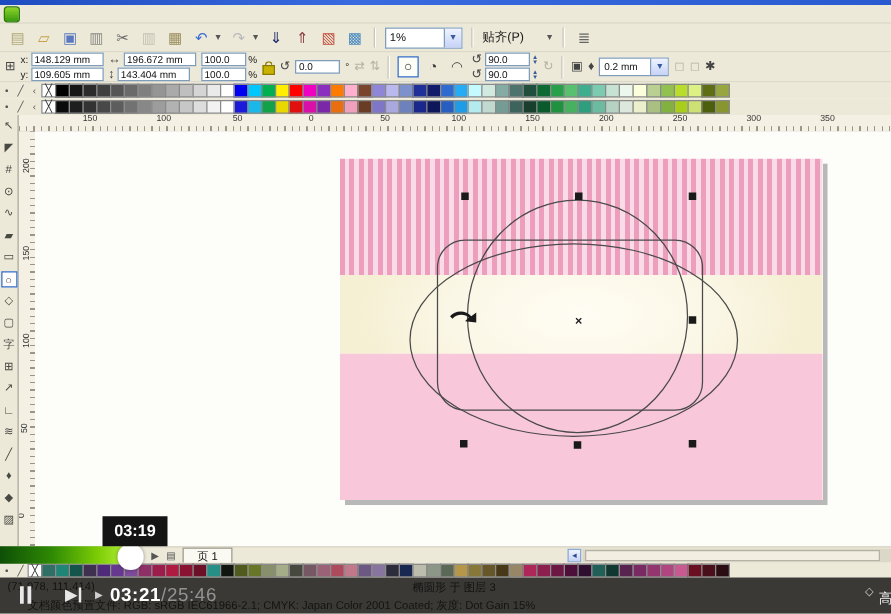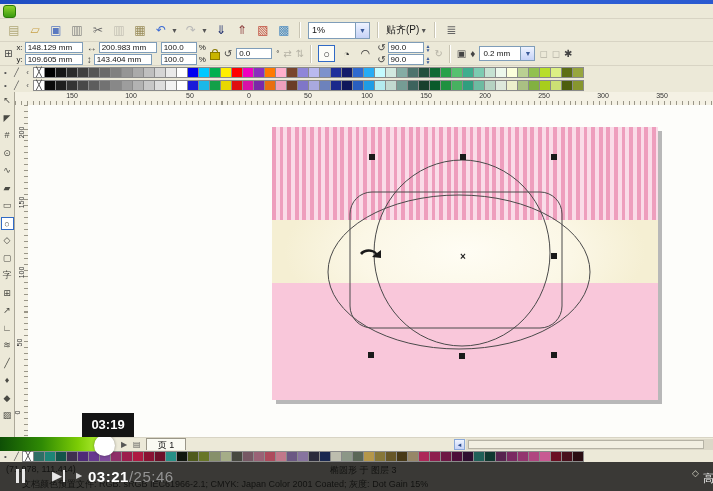--- a/index.html
+++ b/index.html
@@ -20,21 +20,21 @@
 
   .toolbar{left:0;top:19px;width:713px;height:23px;background:var(--chrome);border-bottom:1px solid #d8d4c4;
            display:flex;align-items:center;gap:5px;padding-left:6px;box-sizing:border-box;}
   .tb-icon{font-size:12px;line-height:16px;width:16px;text-align:center;}
   .tb-caret{font-size:7px;color:#555;margin-left:-3px;}
   .tb-sep{width:1px;height:16px;background:#c9c5b4;border-right:1px solid #fff;margin:0 2px;}
   .combo{display:flex;align-items:center;height:15px;background:#fff;border:1px solid var(--field-bd);}
   .combo .val{font-size:9px;padding:0 3px;min-width:40px;color:#111;}
   .combo .btn{width:13px;height:100%;background:linear-gradient(#eef3ff,#c6d3f7);border-left:1px solid var(--field-bd);
               font-size:7px;color:#3a5a9a;display:flex;align-items:center;justify-content:center;}
-  .snap{font-size:10px;color:#1a1a1a;display:flex;align-items:center;gap:4px;}
+  .snap{font-size:10px;color:#1a1a1a;display:flex;align-items:center;gap:20px;}
 
   
   .propbar{left:0;top:42px;width:713px;height:24px;background:var(--chrome);border-bottom:1px solid #d8d4c4;
            display:flex;align-items:center;gap:4px;padding-left:4px;box-sizing:border-box;}
   .pb-stack{display:flex;flex-direction:column;gap:1px;}
   .pb-row{display:flex;align-items:center;gap:2px;height:11px;}
   .pb-label{font-size:8px;color:#222;}
   .pb-field{height:9px;font-size:8px;color:#111;width:52px;background:#fff;border:1px solid var(--field-bd);
             display:flex;align-items:center;padding:0 2px;}
   .pb-field.small{width:30px;}
@@ -170,21 +170,21 @@
         <span class="pb-field">148.129 mm</span>
         </span>
       <span class="pb-row">
           <span class="pb-label">y:</span>
         <span class="pb-field">109.605 mm</span>
         </span>
     </span>
     <span class="pb-stack">
       <span class="pb-row">
           <span class="pb-icon">↔</span>
-        <span class="pb-field">200.983 mm</span>
+        <span class="pb-field">196.672 mm</span>
         </span>
       <span class="pb-row">
           <span class="pb-icon">↕</span>
         <span class="pb-field">143.404 mm</span>
         </span>
     </span>
     <span class="pb-stack">
       <span class="pb-row">
           <span class="pb-field small">100.0</span>
         <span class="pb-label">%</span>

